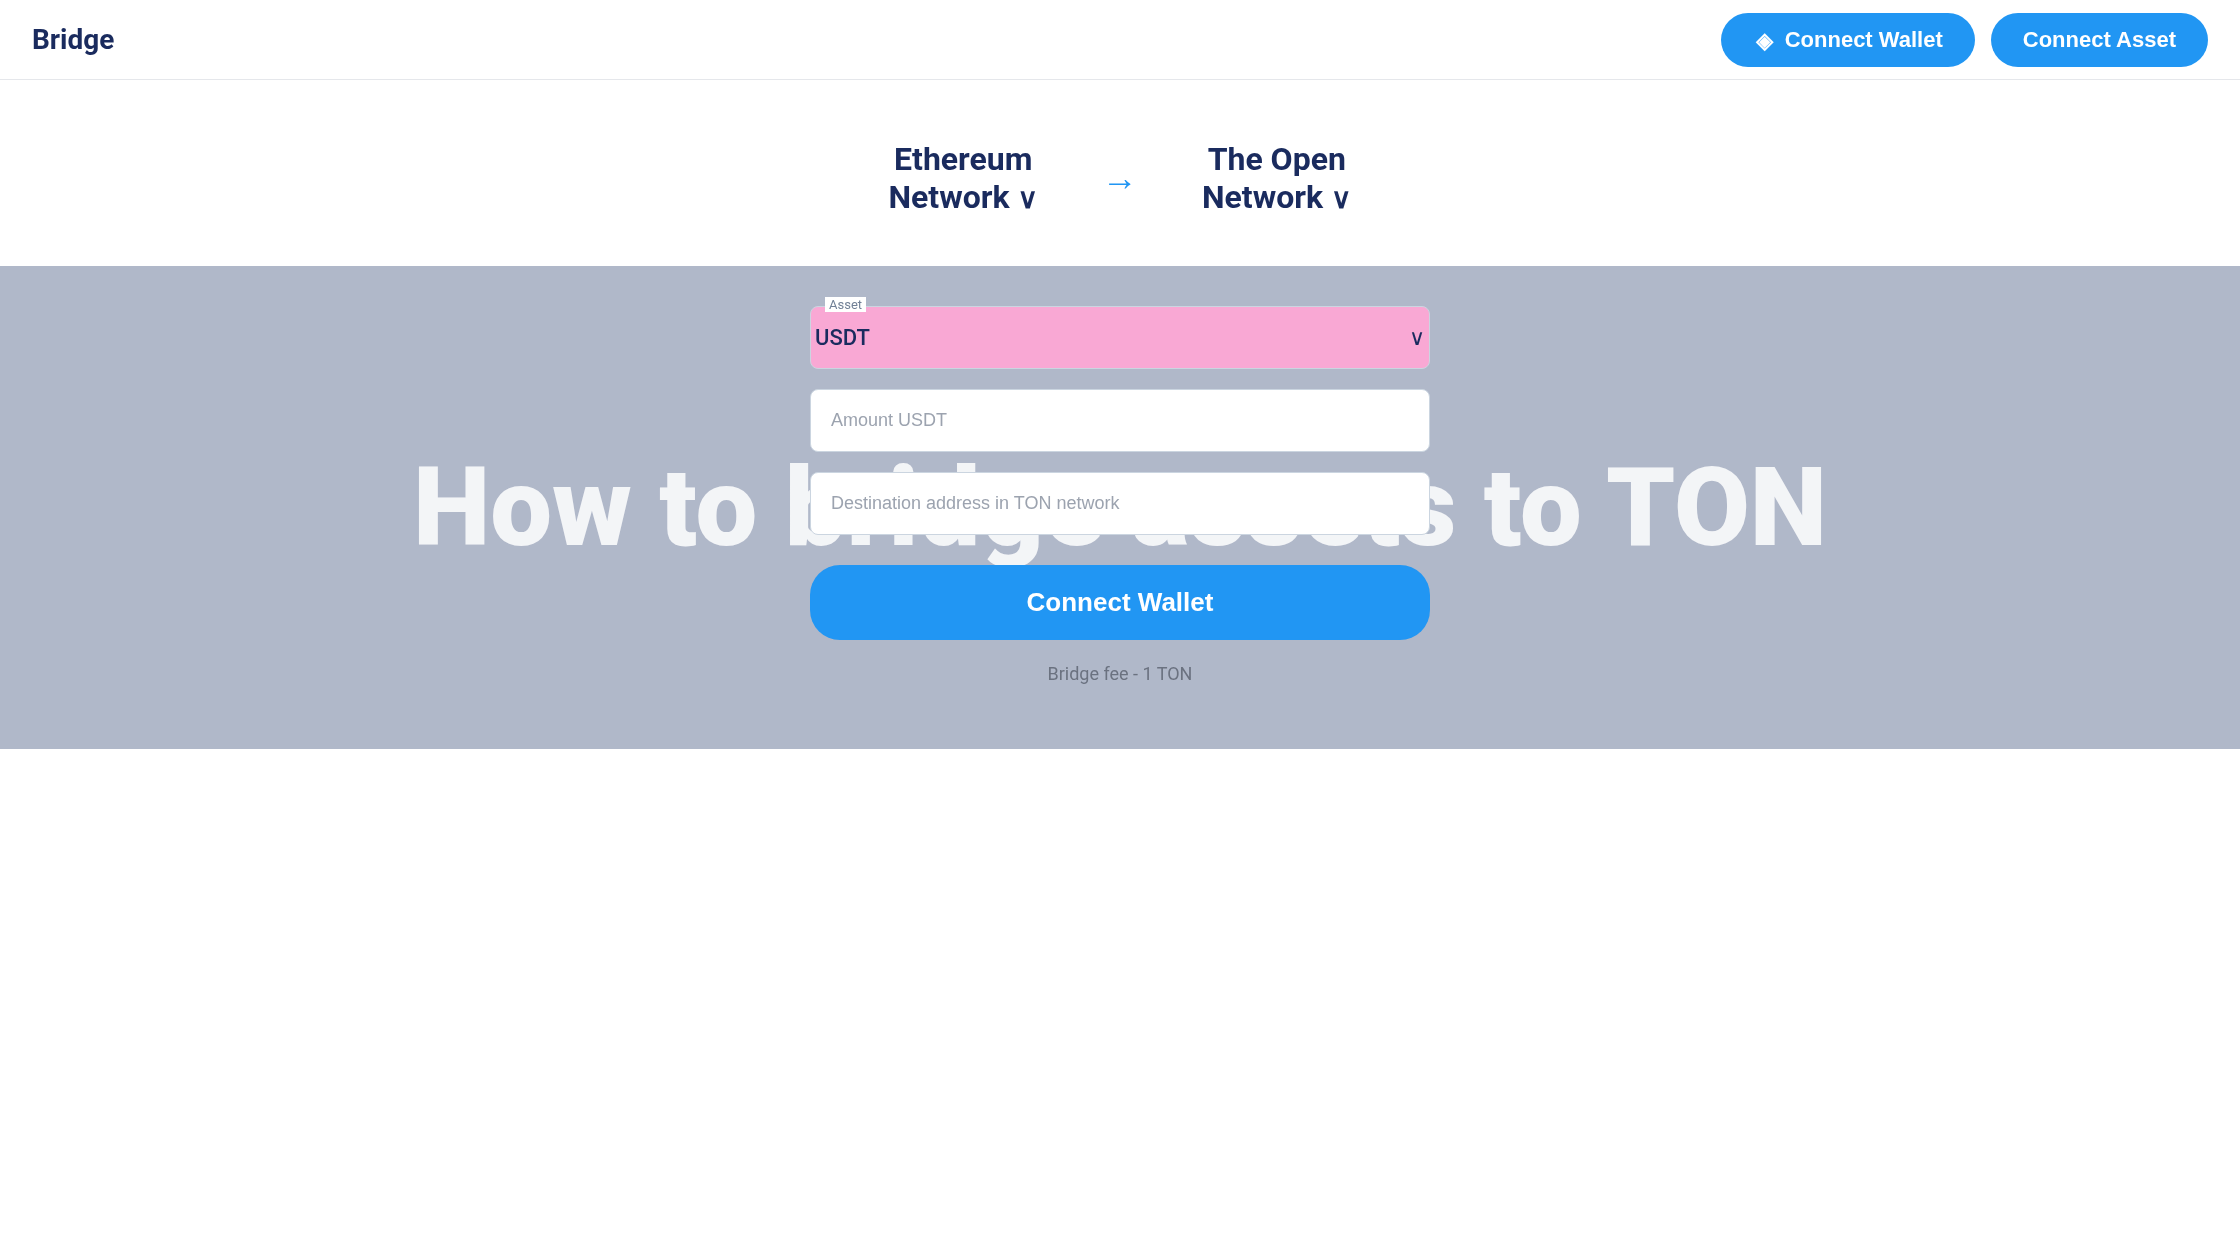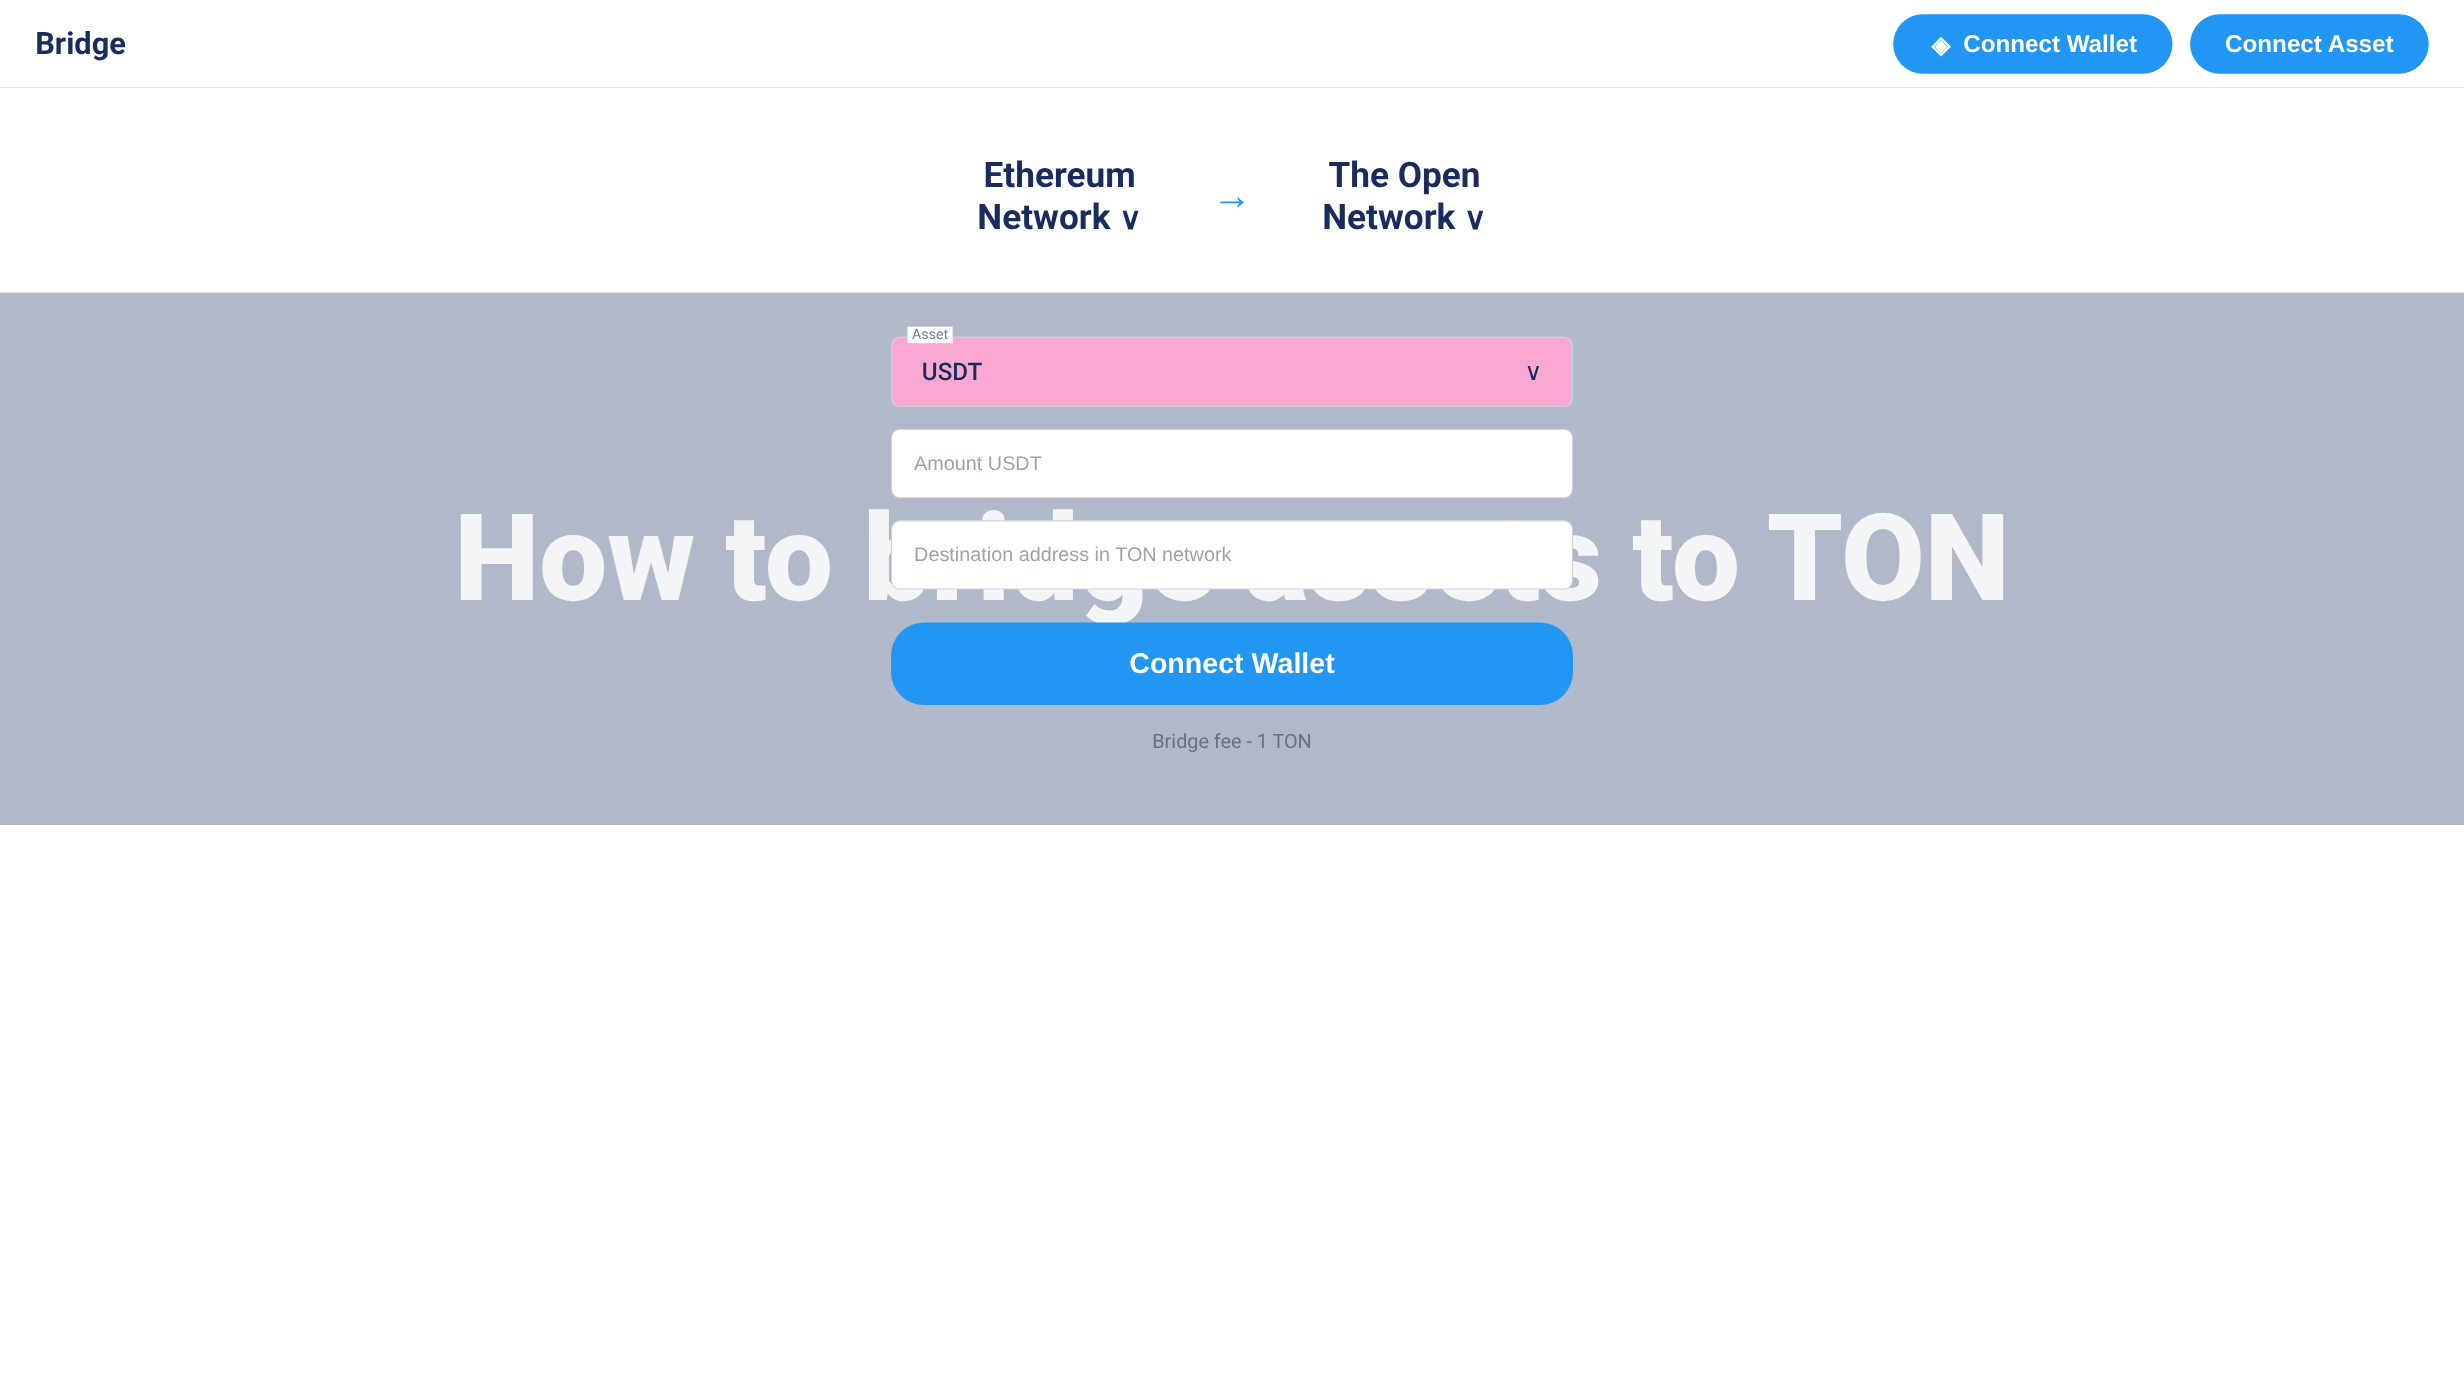--- a/index.html
+++ b/index.html
@@ -160,23 +160,23 @@
       left: 14px;
       background: #ffffff;
       padding: 0 4px;
       font-size: 13px;
       color: #718096;
       z-index: 1;
     }
 
     .select-inner {
       display: flex;
-      align-items: center;
+      align-items: flex-start;
       justify-content: space-between;
-      padding: 18px 27px;
+      padding: 18px 4px;
       cursor: pointer;
     }
 
     .select-value {
       font-size: 22px;
       font-weight: 500;
       color: #1a2b5e;
     }
 
     .select-chevron {

